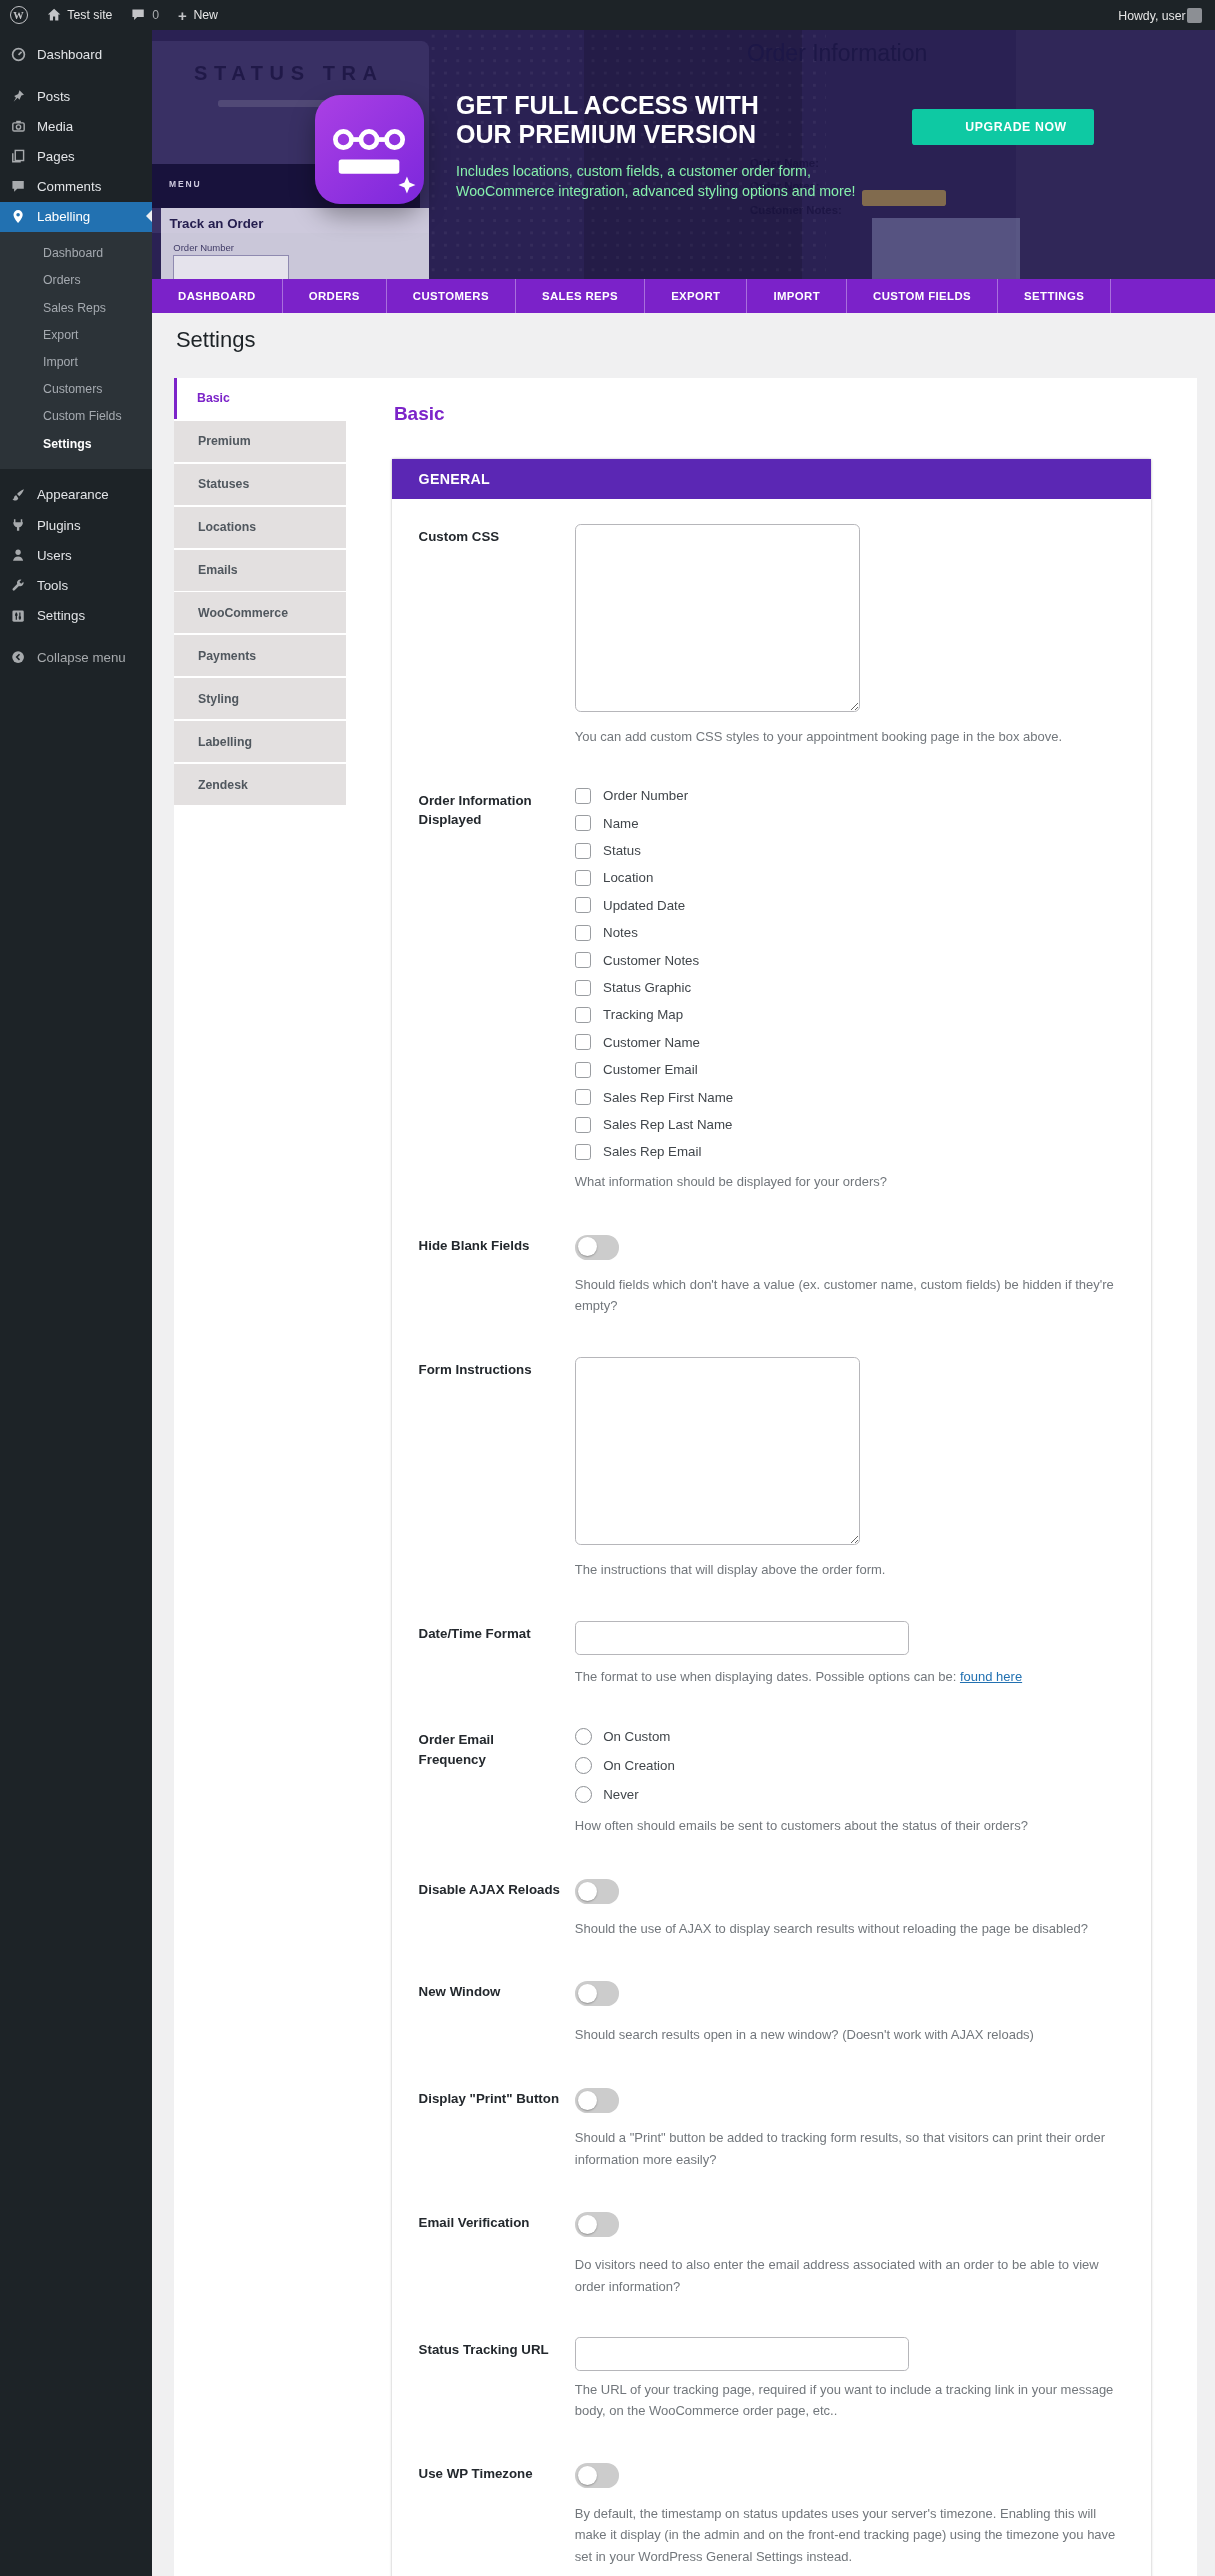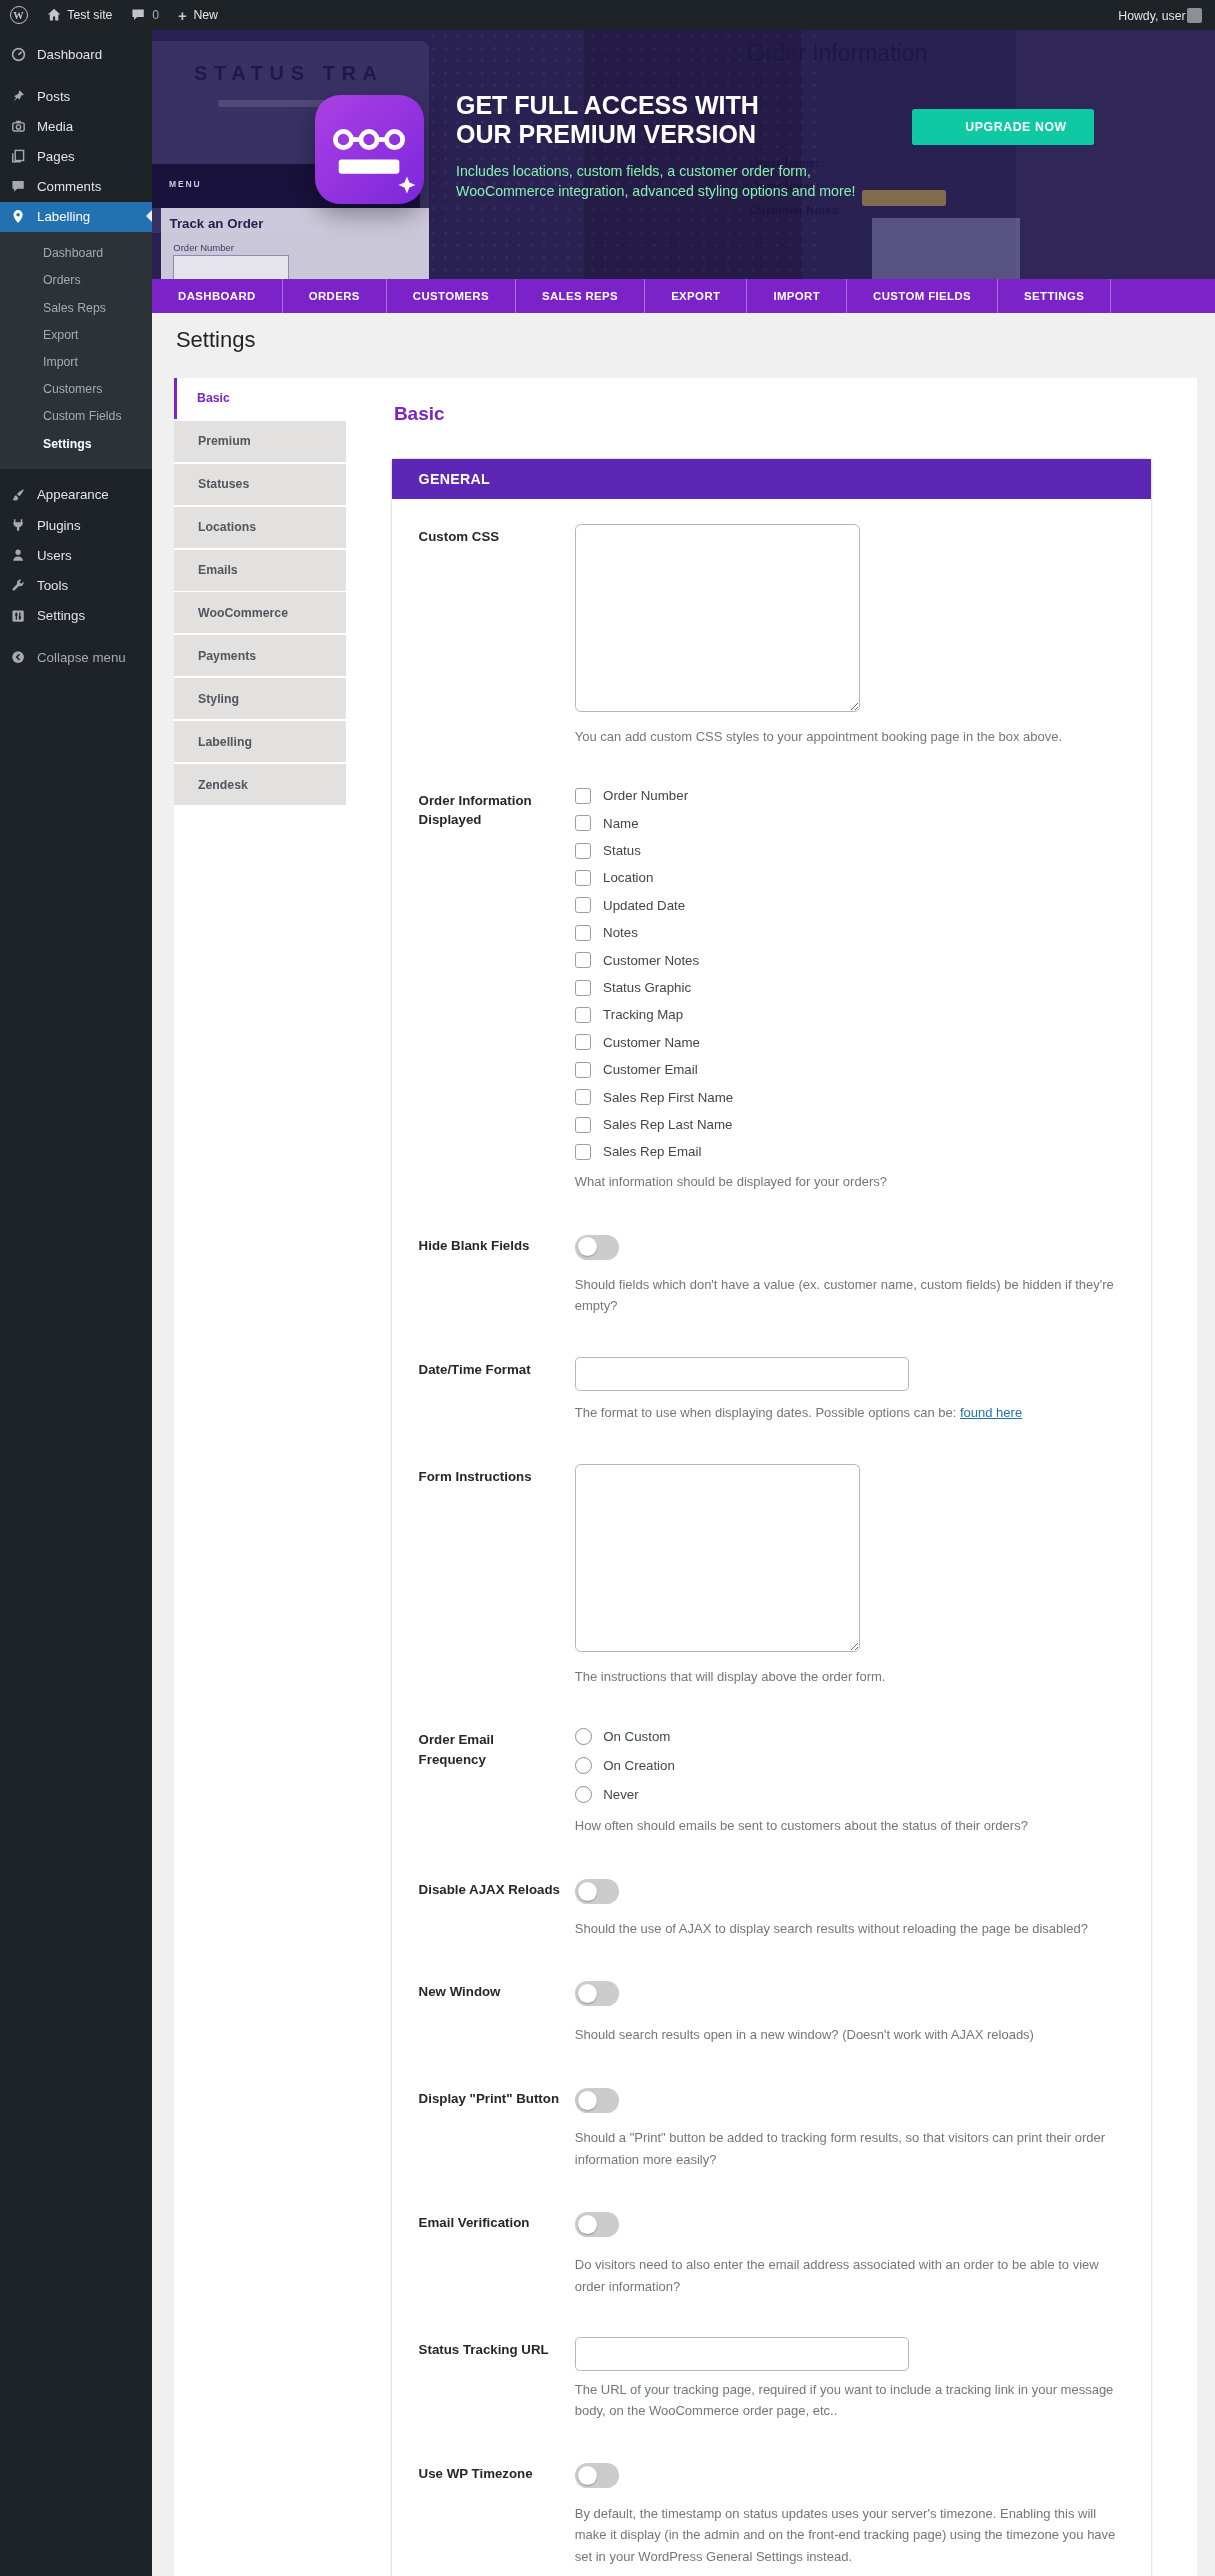--- a/index.html
+++ b/index.html
@@ -449,32 +449,32 @@
 
               <div class="row">
                 <div class="row-label">Hide Blank Fields</div>
                 <div class="row-control">
                   <span class="toggle"><span class="knob"></span></span>
                   <p class="desc">Should fields which don't have a value (ex. customer name, custom fields) be hidden if they're empty?</p>
                 </div>
               </div>
 
               <div class="row">
+                <div class="row-label">Form Instructions</div>
+                <div class="row-control">
+                  <textarea class="ta" style=""></textarea>
+                  <p class="desc">The instructions that will display above the order form.</p>
+                </div>
+              </div>
+
+              <div class="row">
                 <div class="row-label">Date/Time Format</div>
                 <div class="row-control">
                   <input type="text" class="text-input" style="">
                   <p class="desc"><span>The format to use when displaying dates. Possible options can be: </span><a href="#">found here</a></p>
-                </div>
-              </div>
-
-              <div class="row">
-                <div class="row-label">Form Instructions</div>
-                <div class="row-control">
-                  <textarea class="ta" style=""></textarea>
-                  <p class="desc">The instructions that will display above the order form.</p>
                 </div>
               </div>
 
               <div class="row">
                 <div class="row-label">Order Email Frequency</div>
                 <div class="row-control">
                   <div>
 
                       <label class="radiorow">
                         <span class="radio"></span>

